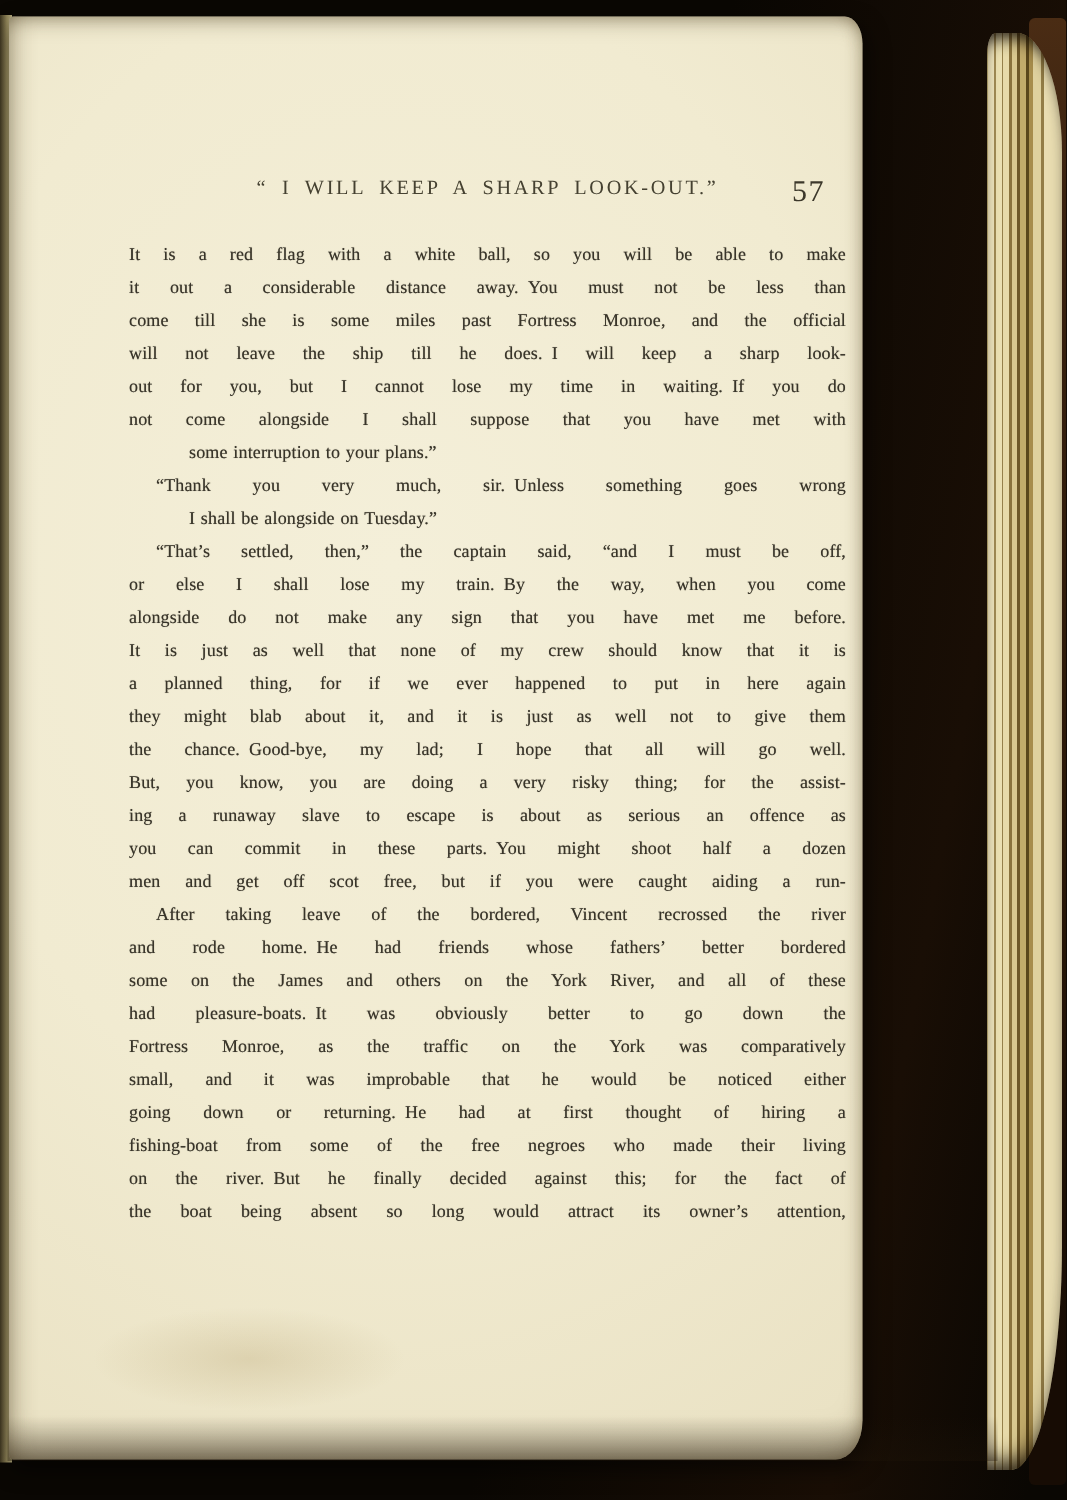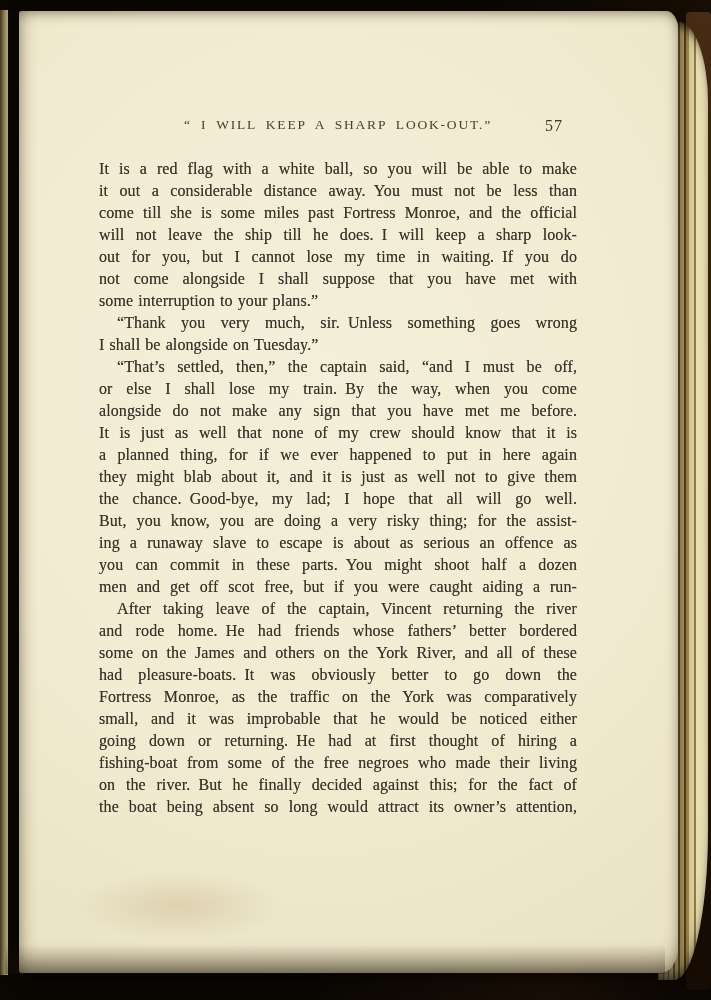--- a/index.html
+++ b/index.html
@@ -38,49 +38,49 @@
     border-top-left-radius:6px 14px;
     box-shadow:inset 0 10px 10px -6px rgba(18,11,3,.85), inset 0 -14px 14px -8px rgba(18,11,3,.85);
   }
   
   .gutter-edge{
     position:absolute;left:0;top:10px;width:8px;height:965px;
     background:linear-gradient(to right,#3d3520,#8d8156 55%,#b5ab7e);
   }
   
   .page{
-    position:absolute;left:19px;top:11px;width:659px;height:962px;
+    position:absolute;left:6px;top:11px;width:569px;height:962px;
     background:radial-gradient(ellipse 120% 90% at 45% 38%,#f4efd9 0%,#f1ebd1 45%,#eae2c4 78%,#e2d9b8 100%);
     border-radius:3px 12px 18px 3px / 3px 18px 26px 3px;
     box-shadow:
       inset 0 10px 14px -9px rgba(70,55,25,.55),
       inset 12px 0 18px -12px rgba(70,55,25,.45),
       inset -8px 0 12px -9px rgba(90,70,35,.40),
       inset 0 -18px 24px -14px rgba(60,45,20,.55),
       3px 6px 14px rgba(0,0,0,.55);
   }
   .page-inner{position:absolute;left:80px;top:106px;width:478px;}
   .running-header{
     position:relative;width:100%;height:22px;
     text-align:center;color:#454131;
     font-size:13.5px;letter-spacing:1.8px;word-spacing:4px;white-space:nowrap;
   }
   .page-number{
     position:absolute;right:14px;top:0;
-    font-size:16px;letter-spacing:1px;color:#3c382b;
+    font-size:20px;letter-spacing:1px;color:#3c382b;
   }
-  .body-text{margin-top:19px;color:#383429;font-size:16px;
+  .body-text{margin-top:19px;color:#383429;font-size:12px;
     word-spacing:.06em;letter-spacing:.1px;
     text-shadow:0 0 .5px rgba(56,52,41,.65);}
   .paragraph{margin:0;}
   .line{
     height:22px;line-height:22px;overflow:hidden;
     text-align:justify;text-align-last:justify;
   }
-  .line.last{text-align:left;text-align-last:left;}
+  .line.last{text-align:left;text-align-last:left;margin-left:40px;}
   .line.indent{text-indent:18px;}
   .page-stain{
     position:absolute;left:55px;top:860px;width:210px;height:70px;
     background:radial-gradient(ellipse at center,rgba(178,157,106,.28),rgba(178,157,106,0) 70%);
     border-radius:50%;
   }
   .bottom-soft-shadow{
     position:absolute;left:5px;top:944px;width:660px;height:30px;
     background:linear-gradient(180deg,rgba(30,20,8,0),rgba(30,20,8,.35));
     pointer-events:none;
@@ -122,21 +122,21 @@
             <div class="line">It is just as well that none of my crew should know that it is</div>
             <div class="line">a planned thing, for if we ever happened to put in here again</div>
             <div class="line">they might blab about it, and it is just as well not to give them</div>
             <div class="line">the chance. Good-bye, my lad; I hope that all will go well.</div>
             <div class="line">But, you know, you are doing a very risky thing; for the assist-</div>
             <div class="line">ing a runaway slave to escape is about as serious an offence as</div>
             <div class="line">you can commit in these parts. You might shoot half a dozen</div>
             <div class="line">men and get off scot free, but if you were caught aiding a run-</div>
           </div>
           <div class="paragraph">
-            <div class="line indent">After taking leave of the captain, Vincent returning the river</div>
+            <div class="line indent">After taking leave of the bordered, Vincent recrossed the river</div>
             <div class="line">and rode home. He had friends whose fathers’ better bordered</div>
             <div class="line">some on the James and others on the York River, and all of these</div>
             <div class="line">had pleasure-boats. It was obviously better to go down the</div>
             <div class="line">Fortress Monroe, as the traffic on the York was comparatively</div>
             <div class="line">small, and it was improbable that he would be noticed either</div>
             <div class="line">going down or returning. He had at first thought of hiring a</div>
             <div class="line">fishing-boat from some of the free negroes who made their living</div>
             <div class="line">on the river. But he finally decided against this; for the fact of</div>
             <div class="line">the boat being absent so long would attract its owner’s attention,</div>
           </div>

